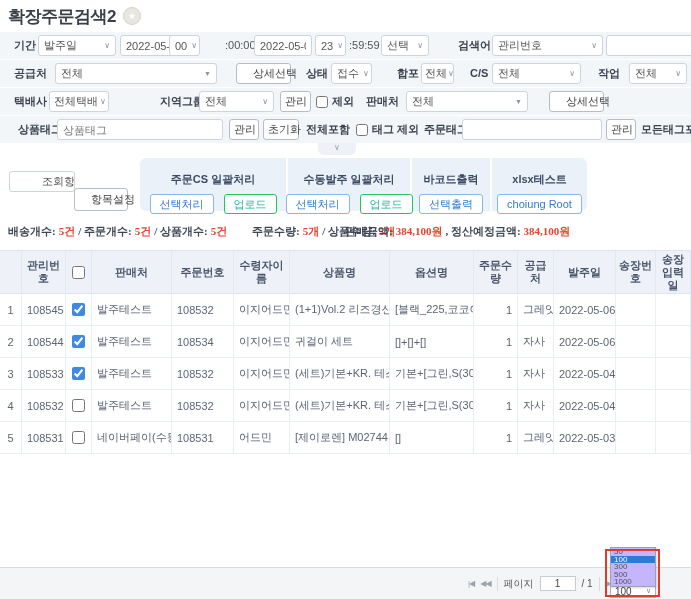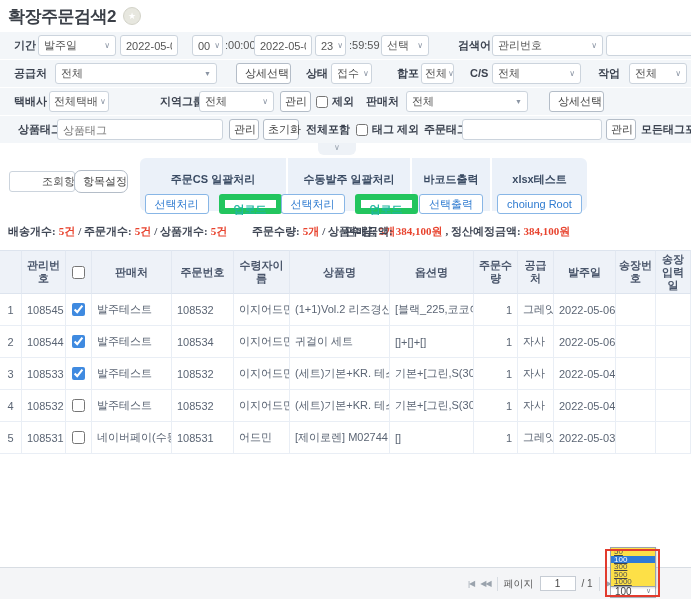--- a/index.html
+++ b/index.html
@@ -17,37 +17,37 @@
   .ctl{position:absolute;top:3px;height:21px;box-sizing:border-box;background:#fff;
        border:1px solid #ccd4dd;border-radius:3px;font-size:11px;color:#555;}
   .sel{display:flex;align-items:center;justify-content:space-between;padding:0 5px;white-space:nowrap;overflow:hidden;}
   .sel .arr{color:#8a94a3;font-size:8px;margin-left:4px;flex:0 0 auto;}
   .inp{padding:0 5px;}
   input.inp{font-family:"Liberation Sans",sans-serif;}
   .inp.center{text-align:center;}
   .stxt{position:absolute;top:0;line-height:27px;color:#555;white-space:nowrap;}
   .btn{position:absolute;top:3px;height:21px;box-sizing:border-box;background:#fff;
        border:1px solid #b4bdc8;border-radius:3px;font-size:11px;color:#444;line-height:19px;
-       padding:0 8px;text-align:center;white-space:nowrap;cursor:pointer;}
+       padding:0 16px;text-align:center;white-space:nowrap;cursor:pointer;}
   .chkwrap{position:absolute;top:0;height:27px;display:flex;align-items:center;gap:4px;font-weight:bold;color:#3c4350;}
   .chkwrap input{width:12px;height:12px;margin:0;}
   .collapse-tab{position:absolute;left:318px;top:143px;width:38px;height:12px;background:#eef2f7;
        border-radius:0 0 6px 6px;text-align:center;font-size:8px;line-height:10px;color:#97a1ad;cursor:pointer;}
   
   .toolbar{position:absolute;left:0;top:156px;width:691px;height:57px;}
   .tb-panel{position:absolute;left:140px;top:2px;width:447px;height:53px;background:#ebf1f9;
        border-radius:6px;display:grid;grid-template-columns:148px 124px 80px 95px;}
   .tb-col{border-right:2px solid #fff;display:flex;flex-direction:column;}
   .tb-col:last-child{border-right:none;}
   .g-head{height:22px;padding-top:14px;text-align:center;font-weight:bold;color:#3a4b63;}
   .g-btns{flex:1;display:flex;align-items:flex-start;justify-content:center;gap:10px;}
   .tb-btn{height:20px;box-sizing:border-box;background:#fff;border-radius:3px;font-size:11px;
        line-height:18px;padding:0 9px;white-space:nowrap;cursor:pointer;}
   .tb-blue{border:1px solid #88b6e6;color:#2f7bd0;}
-  .tb-teal{border:6px solid #22c55e;color:#1fb7a0;font-weight:bold;}
+  .tb-teal{border:1px solid #22c55e;color:#1fb7a0;}
   
   .summary{position:absolute;left:0;top:216px;width:691px;height:30px;}
   .sgroup{position:absolute;top:0;line-height:30px;font-weight:bold;color:#3f4654;white-space:nowrap;}
   .sgroup .red{color:#e8432e;}
   .sgroup span{margin-right:3px;font-family:Liberation Serif, serif;}
   
   .grid{position:absolute;left:0;top:250px;width:691px;display:grid;
         grid-template-columns:22px 44px 26px 80px 62px 56px 100px 84px 44px 36px 62px 40px 35px;}
   .th{background:#eef2f8;border-top:1px solid #dde4ee;border-bottom:1px solid #dde4ee;
       border-right:1px solid #e2e8f1;height:44px;box-sizing:border-box;display:flex;align-items:center;
@@ -66,22 +66,22 @@
   .vd{width:1px;height:14px;background:#d7dce2;}
   .plabel{font-size:10px;color:#555;}
   .pinput{width:36px;height:15px;box-sizing:border-box;border:1px solid #c6ccd4;background:#fff;
         text-align:center;font-size:10px;color:#444;font-family:"Liberation Sans",sans-serif;}
   .ptotal{font-size:10px;color:#555;}
   
   .size-select{position:absolute;left:610px;top:584px;width:46px;height:14px;box-sizing:border-box;
         background:#fff;border:1px solid #a9b2bc;display:flex;align-items:center;justify-content:space-between;
         padding:0 4px;font-size:10px;color:#444;cursor:pointer;}
   .size-select .arr{font-size:7px;color:#7c8692;}
-  .size-popup{position:absolute;left:610px;top:547px;width:44px;background:#fde047;
-        border:1px solid #9aa2ac;box-shadow:1px 1px 2px rgba(0,0,0,0.15);z-index:5;text-decoration:underline;}
+  .size-popup{position:absolute;left:610px;top:547px;width:44px;background:#c4b5fd;
+        border:1px solid #9aa2ac;box-shadow:1px 1px 2px rgba(0,0,0,0.15);z-index:5;}
   .size-opt{height:7.6px;line-height:7.6px;font-size:8px;padding-left:3px;color:#555;cursor:pointer;}
   .size-opt.selected{background:#2e7ad6;color:#fff;}
   .red-box{position:absolute;left:605px;top:549px;width:55px;height:48px;border:2px solid #e23b2e;
         box-sizing:border-box;z-index:10;pointer-events:none;}
 </style>
 </head>
 <body>
 
 <div class="page">
 
@@ -90,21 +90,21 @@
     <span class="star-badge">★</span>
   </div>
 
   <div class="frow" style="top:32px;">
     <span class="lbl" style="left:14px;">기간</span>
     <div class="ctl sel" style="left:38px;width:78px;">
       <span>발주일</span>
       <span class="arr">∨</span>
     </div>
     <input class="ctl inp center" style="left: 120px; width: 58px;" value="2022-05-01">
-    <div class="ctl sel" style="left:192px;width:31px;">
+    <div class="ctl sel" style="left:169px;width:31px;">
       <span>00</span>
       <span class="arr">∨</span>
     </div>
     <span class="stxt" style="left:216px;margin-left:9px;">:00:00 ~</span>
     <input class="ctl inp center" style="left: 254px; width: 58px;" value="2022-05-06">
     <div class="ctl sel" style="left:315px;width:31px;">
       <span>23</span>
       <span class="arr">∨</span>
     </div>
     <span class="stxt" style="left:349px;">:59:59</span>
@@ -194,21 +194,21 @@
 
   <div class="collapse-tab">
     <span>∨</span>
   </div>
 
   <div class="toolbar">
     <div class="ctl sel" style="left:9px;top:15px;width:66px;padding-left:32px;">
       <span>조회항목1</span>
       <span class="arr">∨</span>
     </div>
-    <button class="btn" style="left:74px;top:14px;width:54px;height:23px;line-height:21px;border-radius:7px;">항목설정</button>
+    <button class="btn" style="left:74px;top:32px;width:54px;height:23px;line-height:21px;">항목설정</button>
 
     <div class="tb-panel">
       <div class="tb-col">
         <div class="g-head">주문CS 일괄처리</div>
         <div class="g-btns">
           <button class="tb-btn tb-blue">선택처리</button>
           <button class="tb-btn tb-teal">업로드</button>
         </div>
       </div>
       <div class="tb-col">

